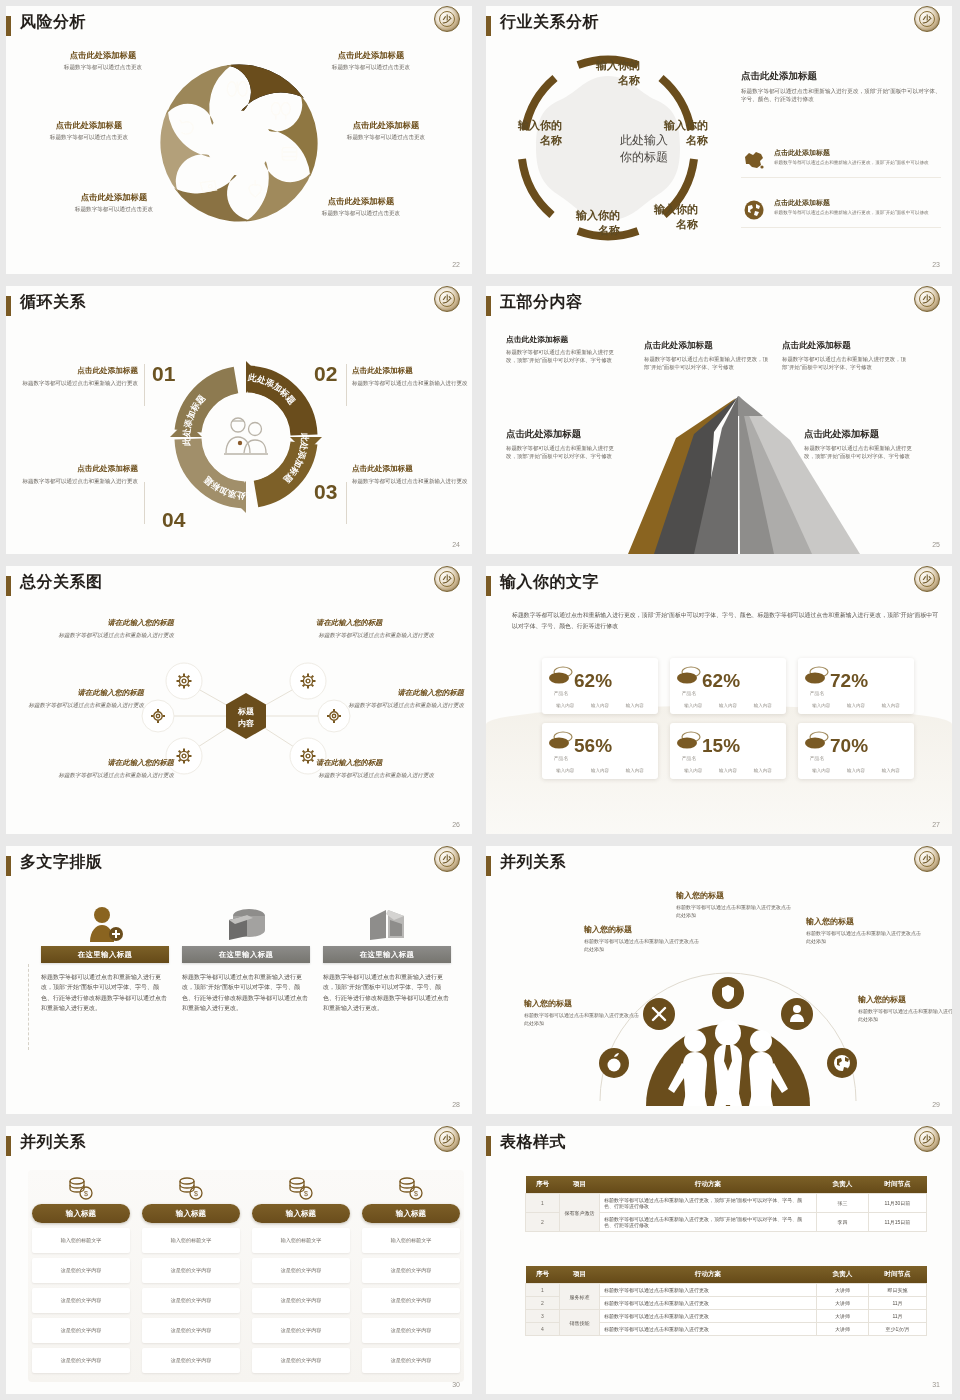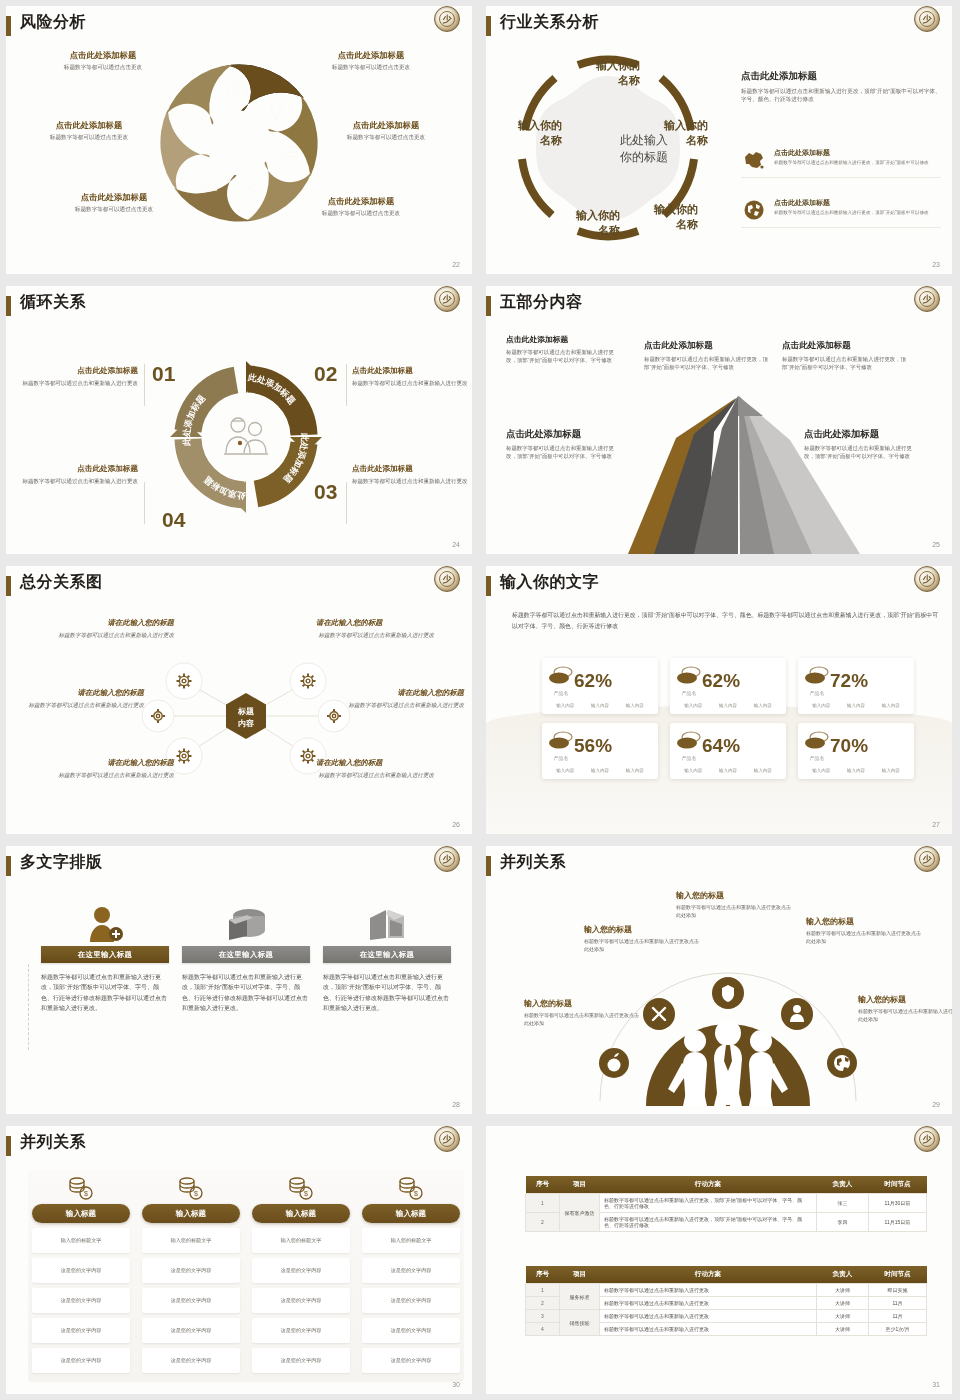--- a/index.html
+++ b/index.html
@@ -697,21 +697,21 @@
     </div>
     <div class="card">
       <div class="row">
         <div>
           <svg width="26" height="20" viewBox="0 0 26 20">
                   <ellipse cx="15" cy="7" rx="9" ry="5" fill="#fff" stroke="#a08a5c" stroke-width="1.2"></ellipse>
                   <ellipse cx="11" cy="13" rx="10" ry="5.5" fill="#7a5a24"></ellipse>
                 </svg>
           <div class="pn">产品名</div>
         </div>
-        <div class="pc">64%</div>
+        <div class="pc">15%</div>
       </div>
       <div class="ft">
               <span>输入内容</span>
               <span>输入内容</span>
               <span>输入内容</span>
             </div>
     </div>
     <div class="card">
       <div class="row">
         <div>
@@ -954,20 +954,24 @@
       <div class="cell">这是您的文字内容</div>
     </div>
   </div>
 
   <div class="pgno">30</div>
 </div>
     </div>
 
 <div class="slide">
       <div class="sheet s10">
+  <div class="hdr">
+          <div class="bar"></div>
+    <div class="ttl">表格样式</div>
+        </div>
   <div class="seal">
           <div class="inner">少</div>
         </div>
 
   <table style="top:50px;">
     <thead>
             <tr>
       <th>序号</th>
       <th>项目</th>
       <th>行动方案</th>

